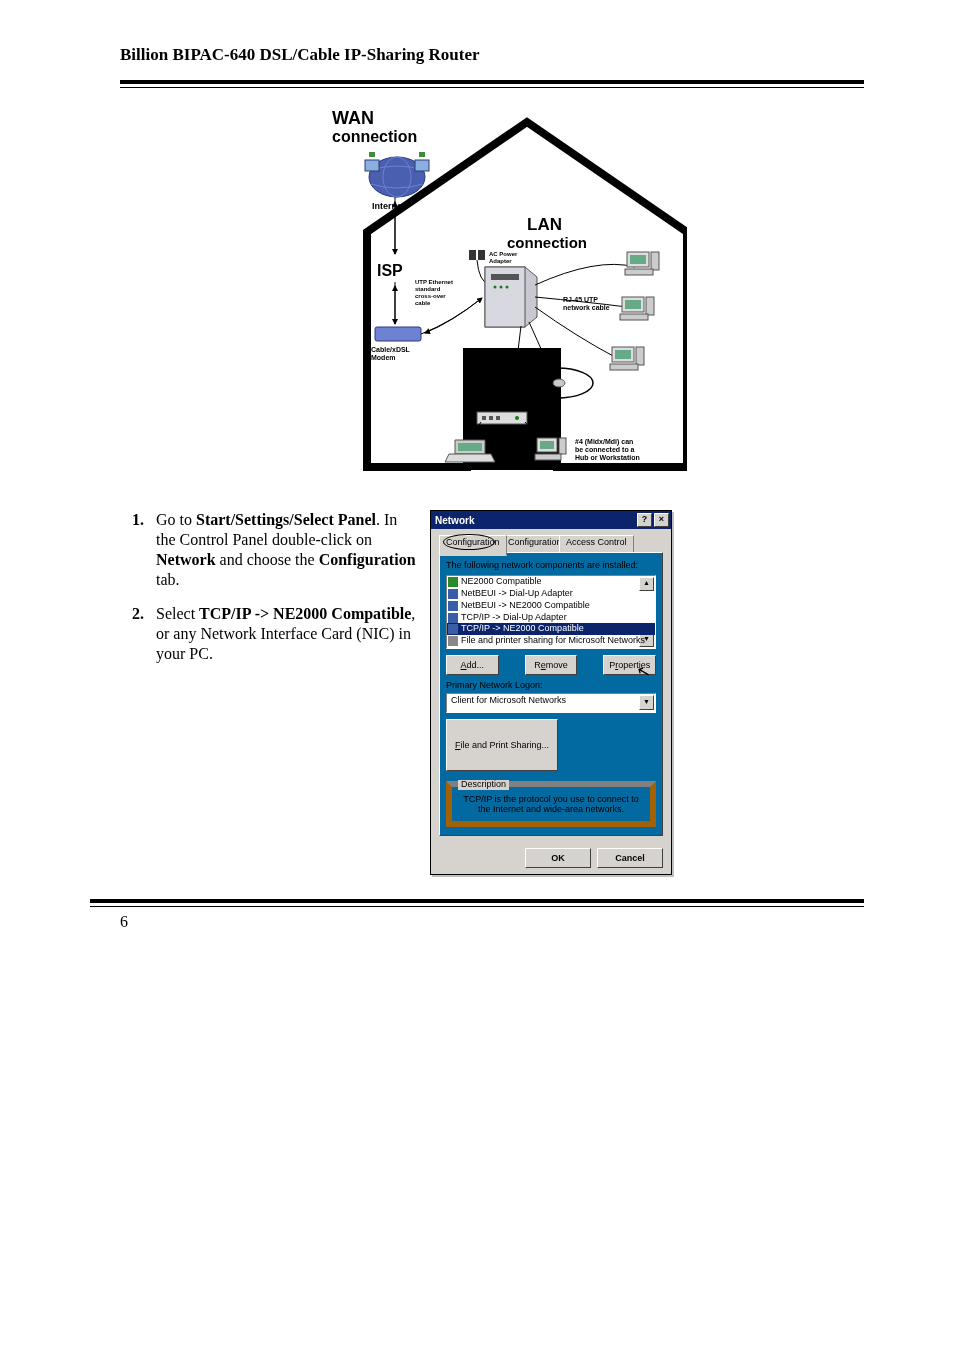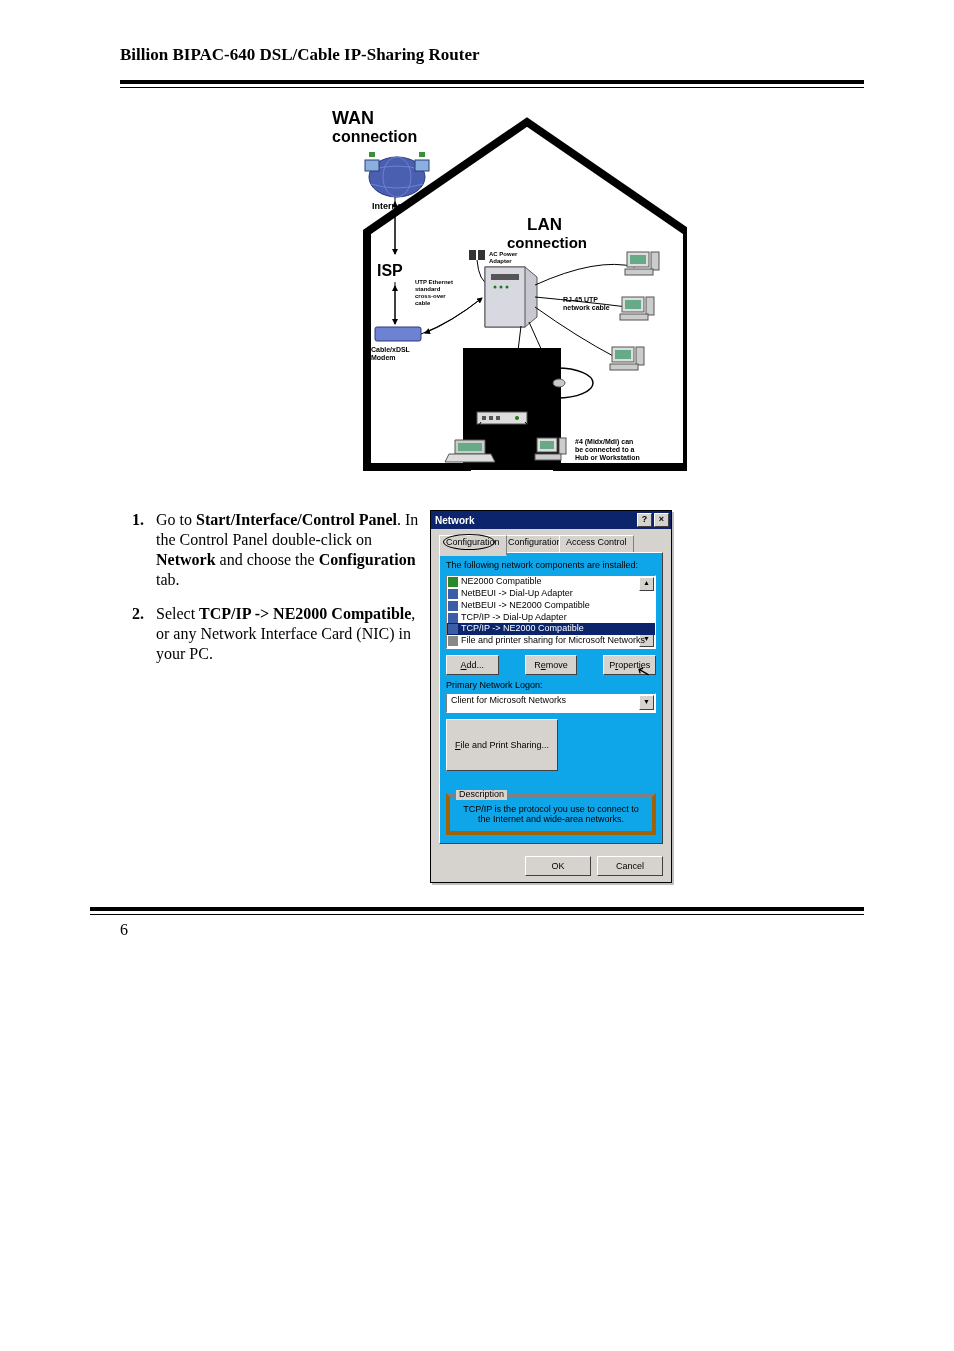--- a/index.html
+++ b/index.html
@@ -112,21 +112,21 @@
   .tab.active {
     height: 17px;
     z-index: 2;
     border-bottom: 1px solid #d6d3ce;
   }
   .tab-panel {
     border-top: 1px solid #fff;
     border-left: 1px solid #fff;
     border-right: 1px solid #404040;
     border-bottom: 1px solid #404040;
-    background: #0ea5e9;
+    background: #0369a1;
     padding: 6px 6px 8px 6px;
     position: relative;
     z-index: 1;
     margin-top: -1px;
   }
   .tab-panel .hint { margin: 2px 0 4px 0; font-size: 9px; }
   .listbox {
     background: #fff;
     border-top: 1px solid #808080;
     border-left: 1px solid #808080;
@@ -208,41 +208,41 @@
     border-top: 1px solid #fff;
     border-left: 1px solid #fff;
     border-right: 1px solid #404040;
     border-bottom: 1px solid #404040;
     font-size: 9px;
     line-height: 18px;
     padding: 16px 8px;
     margin-bottom: 4px;
   }
   .group {
-    border: 4px solid #a16207;
+    border: 6px solid #a16207;
     border-top-color: #808080;
     padding: 8px 6px 6px 6px;
     position: relative;
-    margin-top: 18px;
+    margin-top: 6px;
   }
   .group-label {
     position: absolute;
     top: -7px;
     left: 6px;
     background: #d6d3ce;
     padding: 0 3px;
     font-size: 9px;
   }
   .dlg-footer {
     display: flex;
     justify-content: flex-end;
     gap: 6px;
     padding: 4px 8px 6px 8px;
   }
-  .dlg-footer .wbtn { flex: none; width: 56px; }
+  .dlg-footer .wbtn { flex: none; width: 56px; font-weight: bold; }
   .cursor {
     position: absolute;
     right: 12px; top: 110px;
     font-size: 16px;
     color: #000;
     transform: rotate(-15deg);
     pointer-events: none;
   }
   .u { text-decoration: underline; }
   .page-num {
@@ -376,21 +376,21 @@
     </g>
     <text x="308" y="342" font-family="Arial" font-weight="bold" font-size="7">#4 (Midx/Mdi) can</text>
     <text x="308" y="350" font-family="Arial" font-weight="bold" font-size="7">be connected to a</text>
     <text x="308" y="358" font-family="Arial" font-weight="bold" font-size="7">Hub or Workstation</text>
   </svg>
 
 
   <div class="content-row">
     <div class="left-col">
       <ol id="steps">
-          <li><span>Go to </span><span class="b">Start/Interface/Control Panel</span><span>. In the Control Panel double-click on </span><span class="b">Network</span><span> and choose the </span><span class="b">Configuration</span><span> tab.</span></li>
+          <li><span>Go to </span><span class="b">Start/Settings/Select Panel</span><span>. In the Control Panel double-click on </span><span class="b">Network</span><span> and choose the </span><span class="b">Configuration</span><span> tab.</span></li>
           <li><span>Select </span><span class="b">TCP/IP -&gt; NE2000 Compatible</span><span>, or any Network Interface Card (NIC) in your PC.</span></li>
         </ol>
     </div>
 
     <div class="win95">
       <div class="titlebar">
         <span>Network</span>
         <span class="tbtns">
           <span class="tbtn">?</span>
           <span class="tbtn">×</span>

